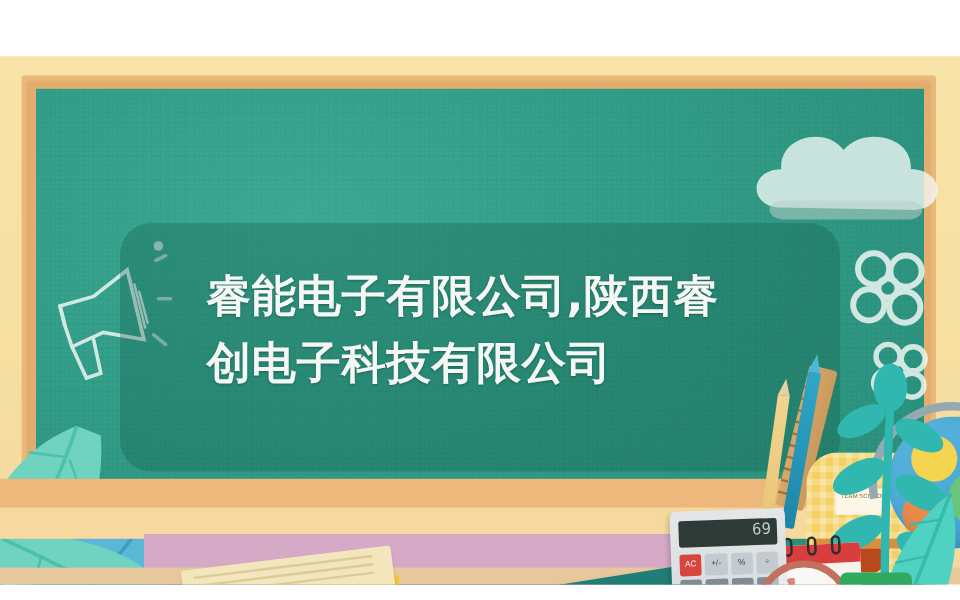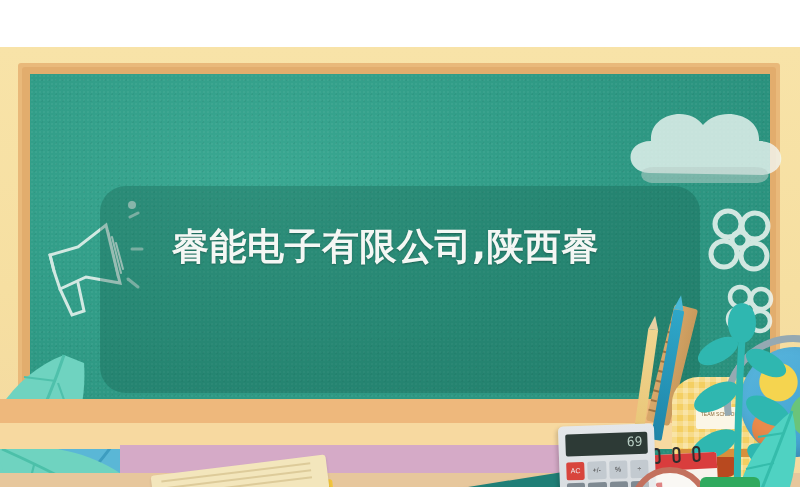--- a/index.html
+++ b/index.html
@@ -381,20 +381,21 @@
         <circle cx="42" cy="42" r="10"></circle>
         <circle cx="31" cy="30" r="6"></circle>
       </g>
     </svg>
   </div>
 
   <div class="text-panel"></div>
 
   <div class="headline">
     <div>睿能电子有限公司,陕西睿</div>
+    <div>创电子科技有限公司</div>
   </div>
 
   <div class="leaf" style="left:-28px; top:300px; width:150px; height:200px;">
     <svg viewBox="0 0 150 200">
       <path d="M92 8 C34 30 -6 96 8 168 C62 160 118 100 112 16 Z" fill="#6fd3c0"></path>
       <path d="M92 8 C74 62 46 120 12 166" stroke="#4fc0ab" stroke-width="3" fill="none"></path>
       <g stroke="#4fc0ab" stroke-width="2.2" fill="none">
         <path d="M84 34 L52 30"></path>
           <path d="M74 58 L40 54"></path>
         <path d="M62 84 L28 82"></path>

